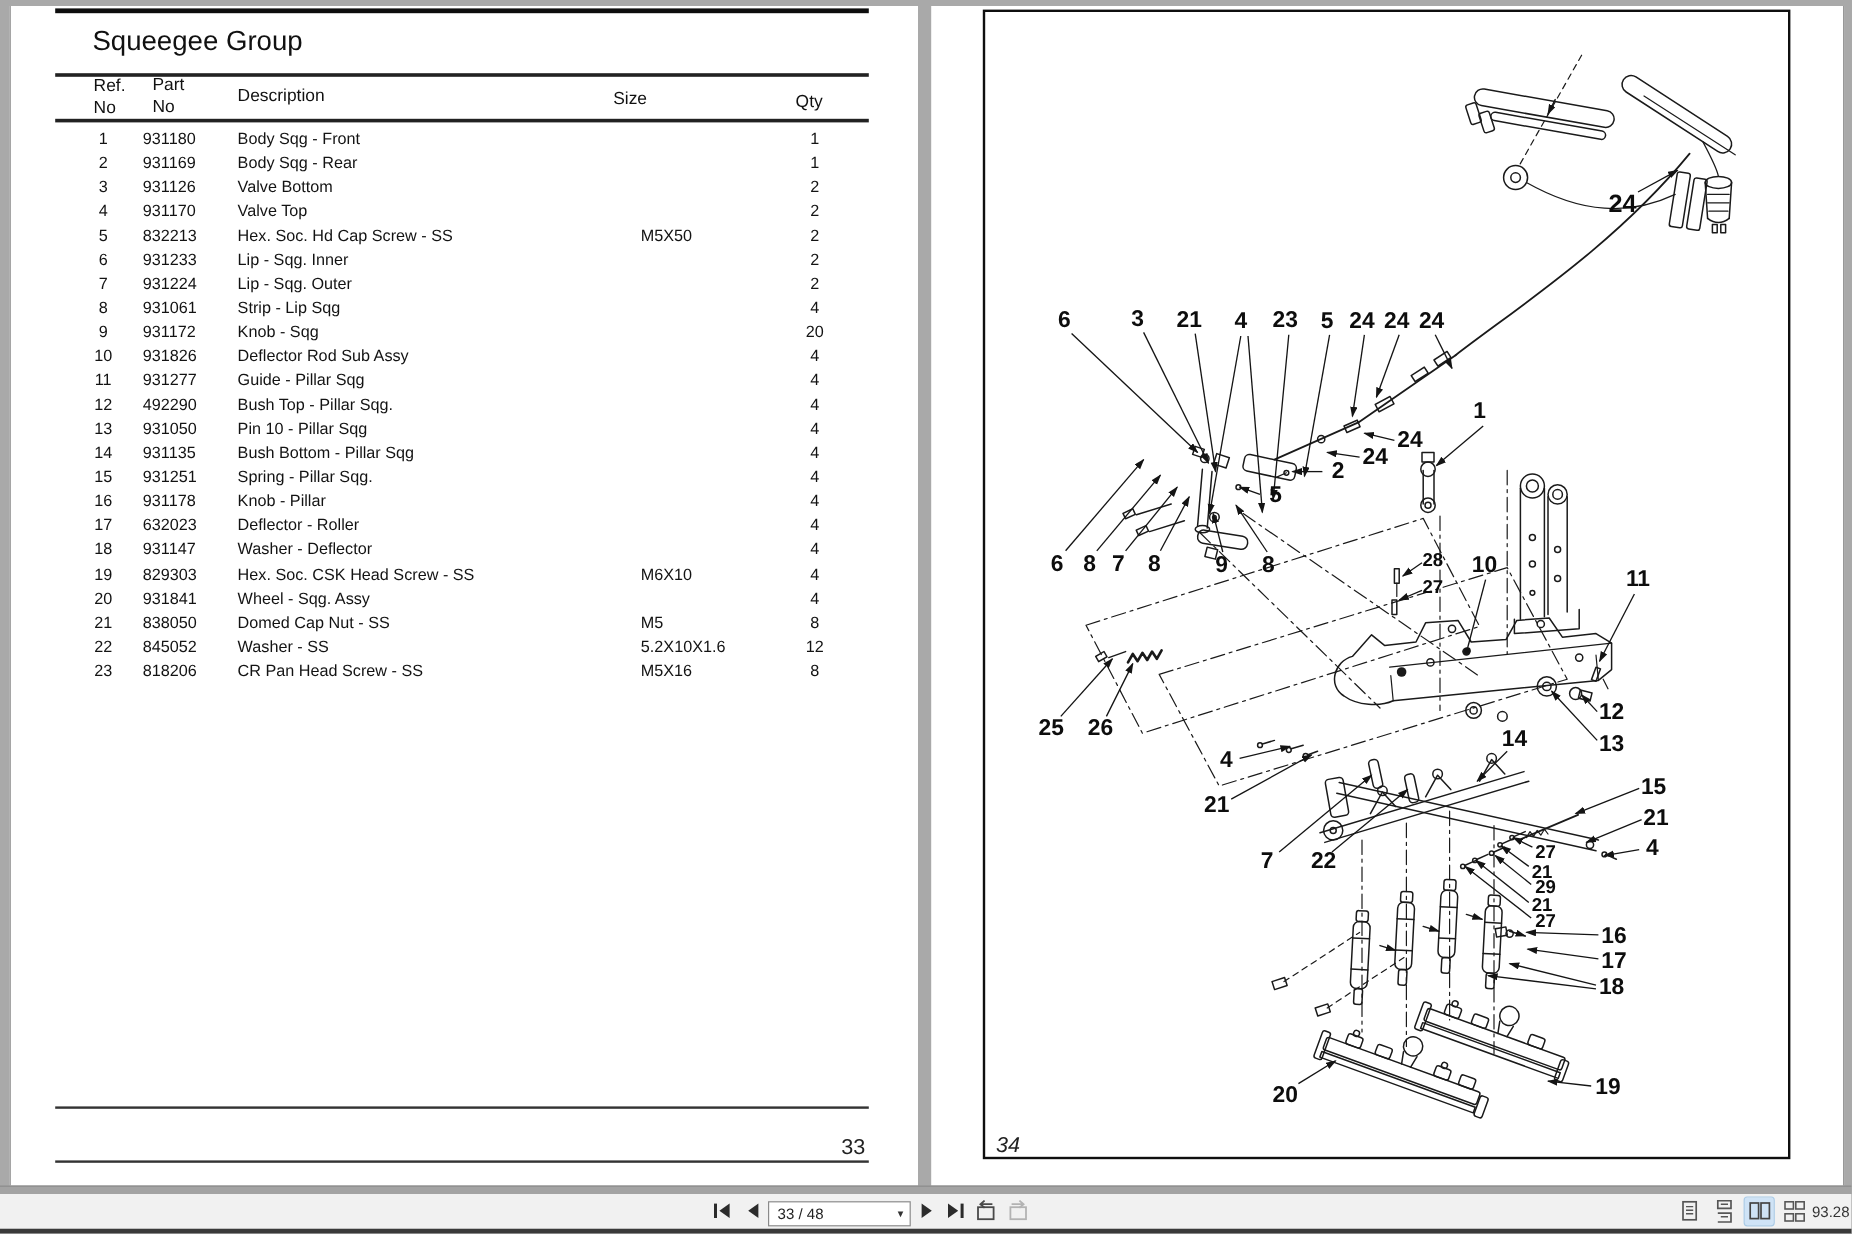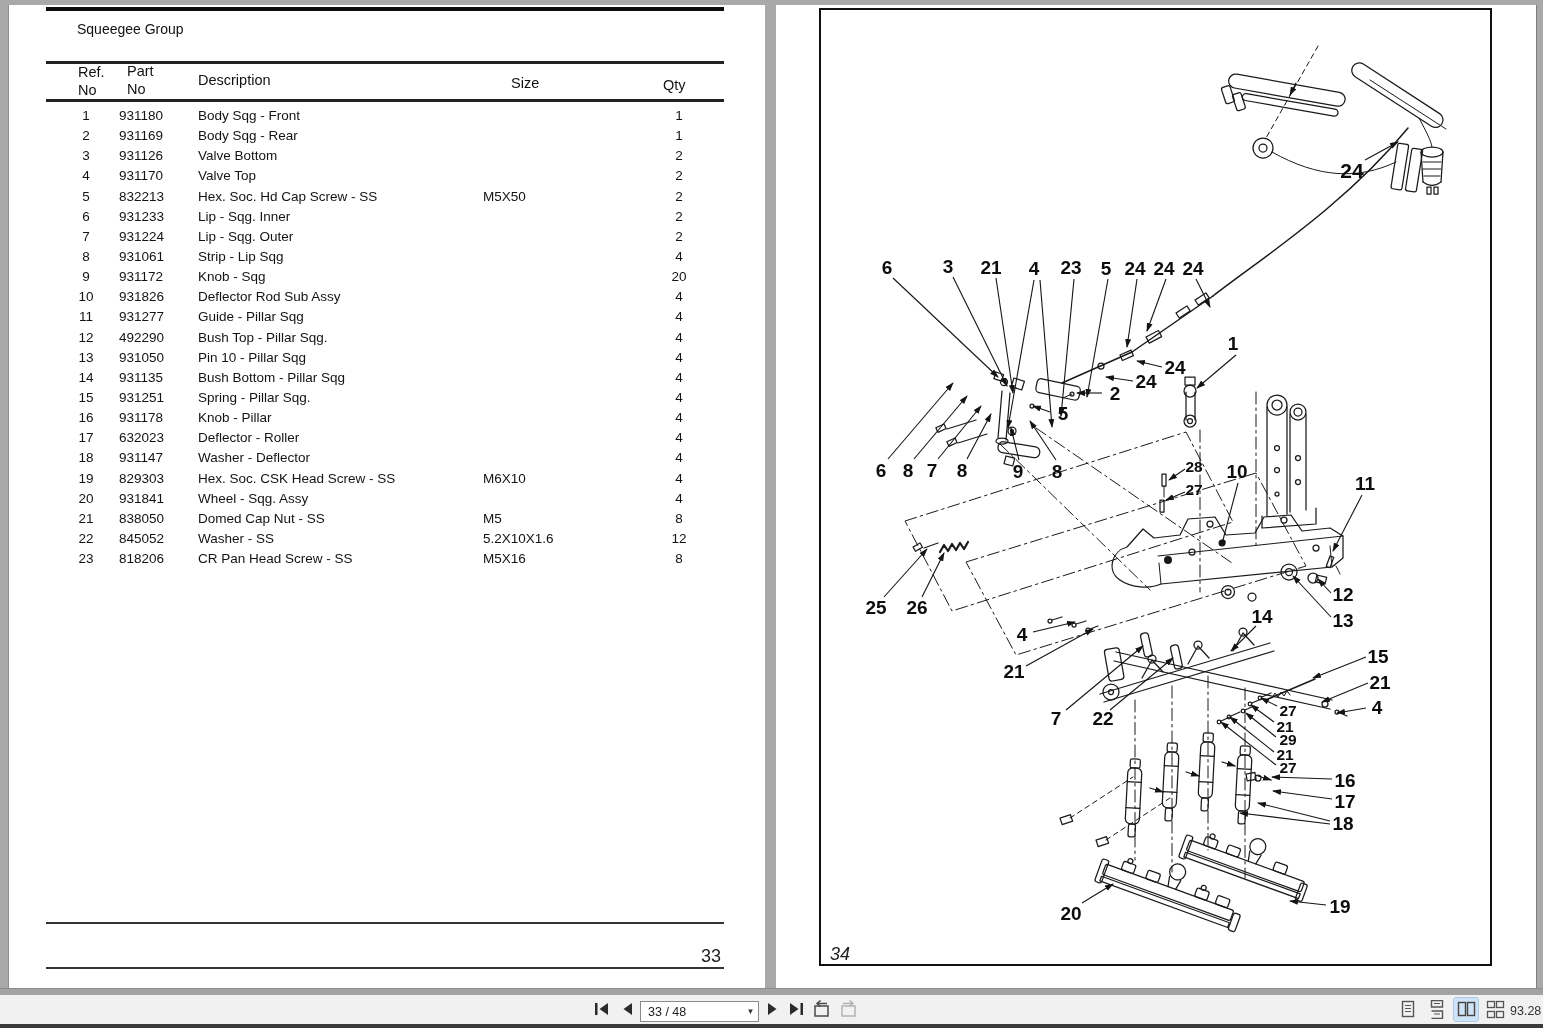--- a/index.html
+++ b/index.html
@@ -7,29 +7,29 @@
     position:relative;width:1543px;height:1028px;overflow:hidden;
     background:#a9a9a9;font-family:"Liberation Sans",sans-serif;
     -webkit-font-smoothing:antialiased;
   }
   .page{position:absolute;top:5px;height:983px;background:#ffffff;}
   #left-page{left:8px;width:756px;border-left:1px solid #8f8f8f;}
   #right-page{left:776px;width:760px;border-right:1px solid #7f7f7f;}
 
   
   .rule{position:absolute;left:37px;width:678px;background:#222;}
-  .pg-title{position:absolute;left:68px;top:16px;font-size:14px;color:#111;}
+  .pg-title{position:absolute;left:68px;top:16px;font-size:23px;color:#111;}
   .hdr{position:absolute;font-size:14.5px;color:#111;line-height:18px;white-space:pre;}
   #tbody{position:absolute;left:0;top:101px;width:756px;}
   .trow{position:relative;height:20.15px;}
   .tcell{position:absolute;top:2px;font-size:13.5px;color:#131313;white-space:nowrap;}
   .c-ref {left:60px;width:34px;text-align:center;}
   .c-part{left:110px;}
   .c-desc{left:189px;}
-  .c-size{left:474px;}
+  .c-size{left:525px;}
   .c-qty {left:650px;width:40px;text-align:center;}
   .foot-num{position:absolute;font-size:18px;color:#222;}
 
   
   #diagram{position:absolute;left:0;top:0;width:1543px;height:1028px;pointer-events:none;z-index:2;}
   #diagram .ln{stroke:#1a1a1a;fill:none;stroke-width:1.25;stroke-linecap:round;stroke-linejoin:round;}
   #diagram .thin{stroke-width:1;}
   #diagram .dd{stroke-dasharray:12 4 2.5 4;stroke-width:1;}
   #diagram .dsh{stroke-dasharray:5 4;stroke-width:1;}
   #diagram .leader{stroke:#141414;stroke-width:1.1;fill:none;}

